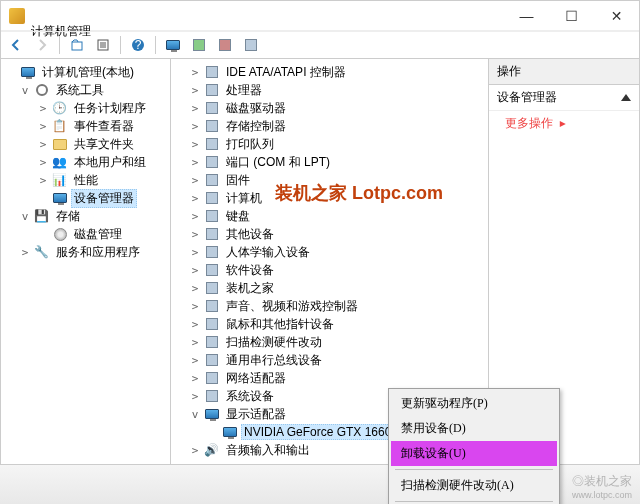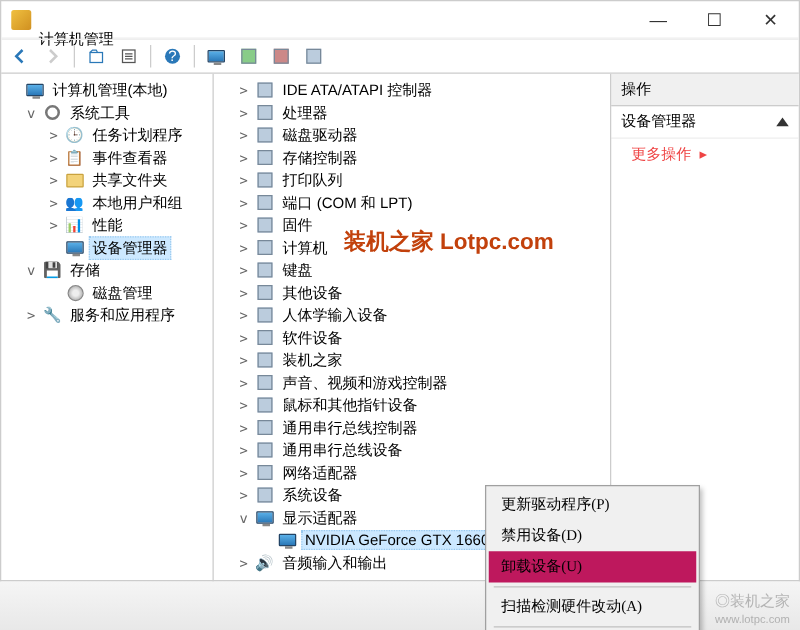--- a/index.html
+++ b/index.html
@@ -30,21 +30,21 @@
 .node .lbl { padding: 1px 3px; }
 .node.selected .lbl { background: #cce8ff; border: 1px dotted #99c9ee; padding: 0 2px; }
 .ind1 { padding-left: 18px; }
 .ind2 { padding-left: 36px; }
 .statusbar { height: 22px; border-top: 1px solid #ccc; display: flex; align-items: center; padding-left: 6px; background: #f0f0f0; }
 .watermark1 { position: absolute; top: 181px; left: 275px; color: #c2410c; font-size: 18px; font-weight: bold; pointer-events: none; z-index: 5; }
 .watermark2 { position: absolute; bottom: 4px; right: 8px; color: rgba(120,120,120,0.5); font-size: 14px; pointer-events: none; z-index: 20; }
 .watermark2 .sub { font-size: 9px; display: block; text-align: left; }
 .ctxmenu { position: absolute; left: 388px; top: 388px; width: 172px; background: #f0f0f0; border: 1px solid #a0a0a0; box-shadow: 2px 2px 4px rgba(0,0,0,0.25); z-index: 10; padding: 2px; }
 .ctxitem { padding: 4px 10px; cursor: default; font-family: Liberation Serif, serif; }
-.ctxitem.hl { background: #be185d; }
+.ctxitem.hl { background: #d946ef; }
 .ctxsep { height: 1px; background: #c0c0c0; margin: 3px 4px; }
 .ic-mon { background: linear-gradient(#5ab0e8,#2a78b8); width: 14px; height: 10px; border: 1px solid #246; border-radius: 1px; position: relative; }
 .ic-mon::after { content: ''; position: absolute; bottom: -3px; left: 4px; width: 6px; height: 2px; background: #888; }
 .ic-gear { width: 12px; height: 12px; border: 2px solid #777; border-radius: 50%; }
 .ic-folder { width: 14px; height: 11px; background: #f3d37a; border: 1px solid #c9a23e; border-radius: 1px; }
 .ic-disk { width: 13px; height: 13px; background: radial-gradient(circle,#eee 30%,#bbb 70%); border-radius: 50%; border: 1px solid #888; }
 .ic-generic { width: 12px; height: 12px; background: #bcd; border: 1px solid #789; }
 .bottom-edge { position:absolute; bottom:0; left:0; right:0; height:40px; background:linear-gradient(#f5f5f5,#e8e8e8); border-top:1px solid #ccc; z-index:1;}
 </style>
 </head>
@@ -285,21 +285,21 @@
             <span class="ic">
               <div class="ic-generic"></div>
             </span>
             <span class="lbl">鼠标和其他指针设备</span>
           </div>
           <div class="node ind1">
             <span class="tw">&gt;</span>
             <span class="ic">
               <div class="ic-generic"></div>
             </span>
-            <span class="lbl">通用串行总线控制器</span>
+            <span class="lbl">扫描检测硬件改动</span>
           </div>
           <div class="node ind1">
             <span class="tw">&gt;</span>
             <span class="ic">
               <div class="ic-generic"></div>
             </span>
             <span class="lbl">通用串行总线设备</span>
           </div>
           <div class="node ind1">
             <span class="tw">&gt;</span>

